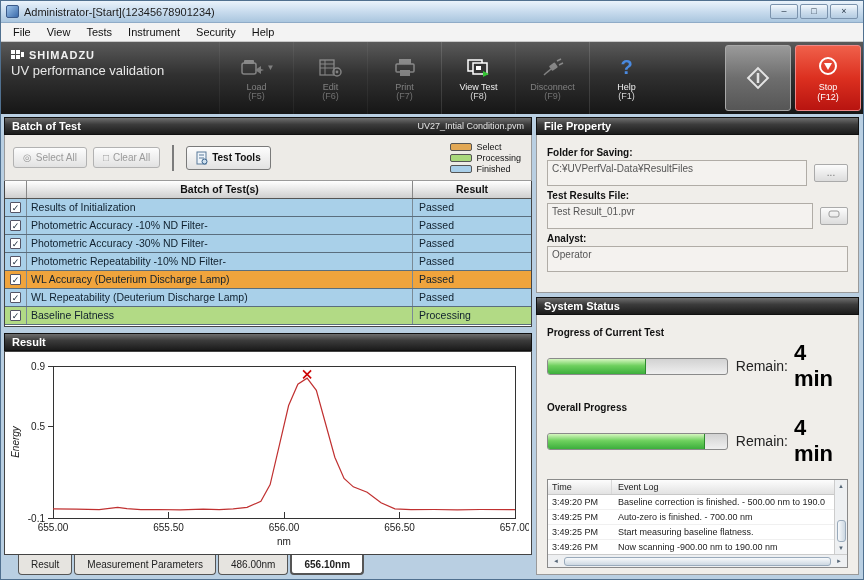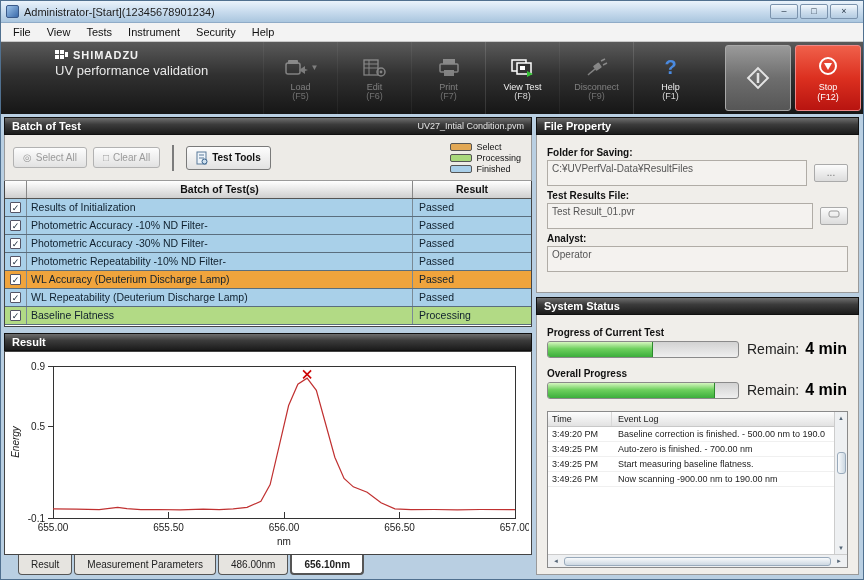--- a/index.html
+++ b/index.html
@@ -18,21 +18,21 @@
   .title-text{flex:1;white-space:nowrap;overflow:hidden;}
   .winbtns{display:flex;gap:2px;}
   .winbtn{width:28px;height:15px;border:1px solid #7b93ad;border-radius:2px;font-size:9px;line-height:13px;
     text-align:center;color:#2a3a4a;background:linear-gradient(#f4f9fd,#cfdfee 50%,#b4cce2);}
   
   .menubar{height:19px;flex:0 0 19px;background:#f3f3f3;display:flex;align-items:center;
     padding:0 4px;font-size:11px;color:#111;border-bottom:1px solid #c8c8c8;}
   .menu-item{padding:1px 8px;}
   
   .toolbar{height:72px;flex:0 0 72px;display:flex;align-items:stretch;color:#fff;
-    background:linear-gradient(#5a5a5a,#313131 45%,#161616);padding-left:44px;}
+    background:linear-gradient(#5a5a5a,#313131 45%,#161616);}
   .brand{width:218px;padding:7px 10px;display:flex;flex-direction:column;justify-content:flex-start;}
   .brand-row{display:flex;align-items:center;gap:4px;}
   .brand-name{font-size:11px;font-weight:bold;letter-spacing:1px;color:#f2f2f2;}
   .brand-sub{font-size:13px;color:#e8e8e8;margin-top:2px;}
   .tbtn{width:74px;display:flex;flex-direction:column;align-items:center;justify-content:center;
     border-left:1px solid rgba(255,255,255,.12);padding:4px 0;}
   .tbtn .ticon{height:28px;display:flex;align-items:center;justify-content:center;}
   .tbtn .tlabel{font-size:9px;color:#f0f0f0;text-align:center;line-height:1.2;}
   .tbtn .tkey{font-size:9px;color:#d8d8d8;text-align:center;line-height:1.1;}
   .tbtn.disabled{opacity:.42;}
@@ -96,21 +96,21 @@
     background:linear-gradient(#fcfcfc,#dcdcdc);font-size:10px;color:#777;text-align:center;line-height:15px;}
   .fbtn.small{width:28px;}
   
   .ss-body{flex:1;background:#f0eeea;border:1px solid #9a9a9a;border-top:none;padding:8px 10px 6px;
     display:flex;flex-direction:column;min-height:0;}
   .pb-row{display:flex;align-items:center;margin-bottom:6px;}
   .pb-track{width:192px;height:17px;border:1px solid #8a8a8a;border-radius:3px;overflow:hidden;
     background:linear-gradient(#d2d2d2,#efefef);}
   .pb-fill{height:100%;background:linear-gradient(#d6f6c0,#6ed05e 45%,#3cae3c);border-right:1px solid #2c8a2c;}
   .pb-remain-label{font-size:14px;color:#222;margin:0 6px 0 8px;text-align:center;}
-  .pb-remain-value{font-size:16px;font-weight:bold;color:#000;}
+  .pb-remain-value{font-size:22px;font-weight:bold;color:#000;}
   
   .elog{margin-top:6px;flex:1;border:1px solid #8a8a8a;background:#fff;display:flex;flex-direction:column;min-height:0;}
   .elog-main{flex:1;display:flex;min-height:0;}
   .elog-grid{flex:1;overflow:hidden;display:flex;flex-direction:column;}
   .elog-head{display:flex;height:15px;flex:0 0 15px;background:linear-gradient(#fdfdfd,#e2e2e2);
     border-bottom:1px solid #c8c8c8;font-size:9px;color:#222;}
   .elog-head .et{width:64px;padding-left:4px;line-height:14px;border-right:1px solid #d8d8d8;}
   .elog-head .ee{flex:1;padding-left:6px;line-height:14px;}
   .erow{display:flex;height:15px;flex:0 0 15px;font-size:9px;color:#222;border-bottom:1px solid #f0f0f0;}
   .erow .et{width:64px;padding-left:4px;line-height:14px;white-space:nowrap;}

